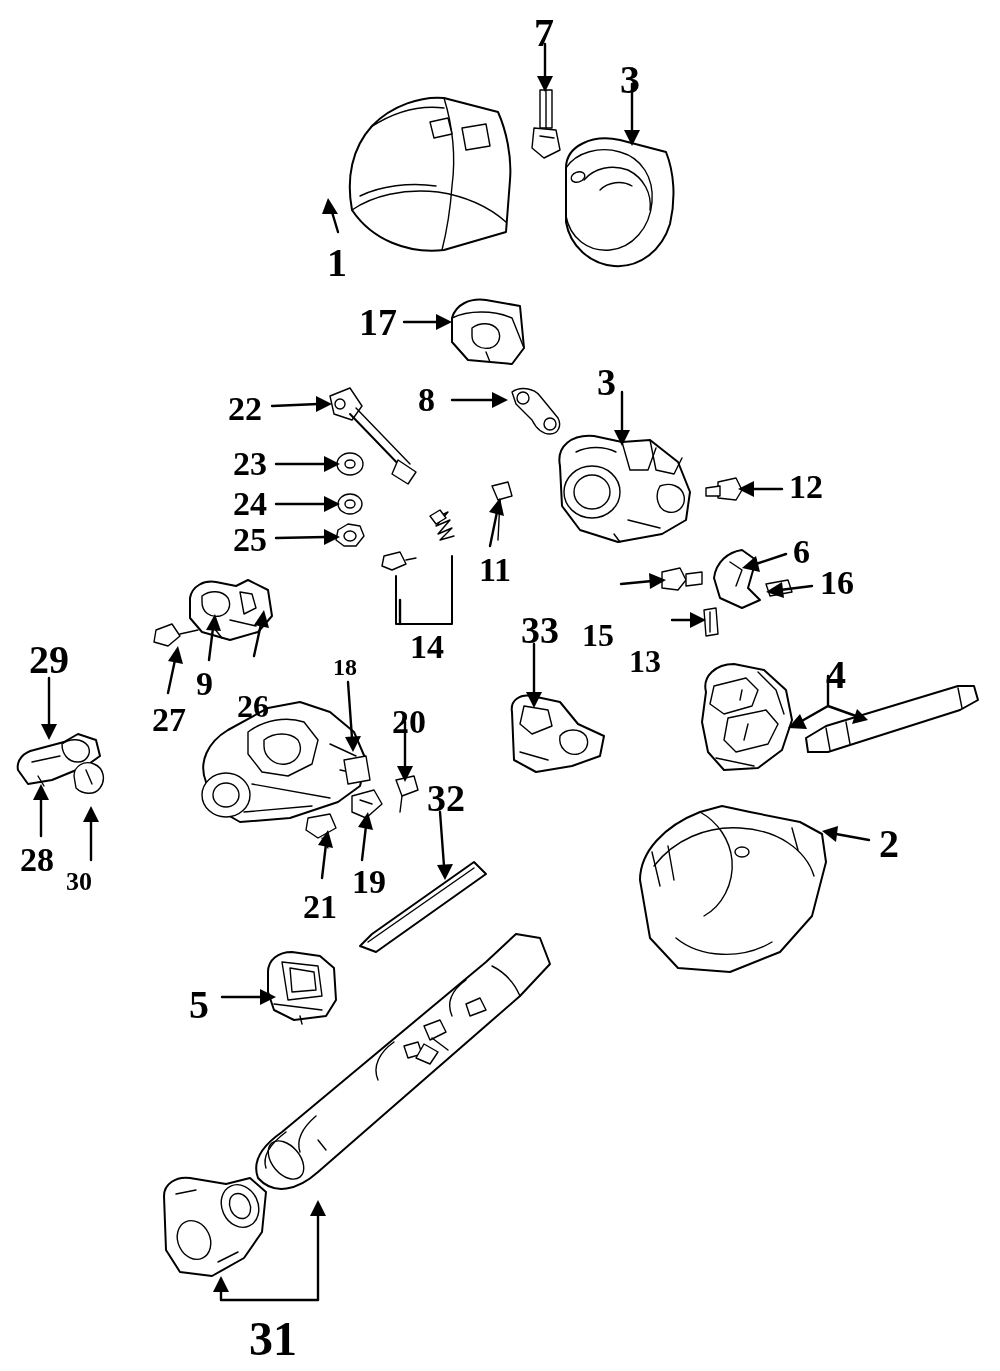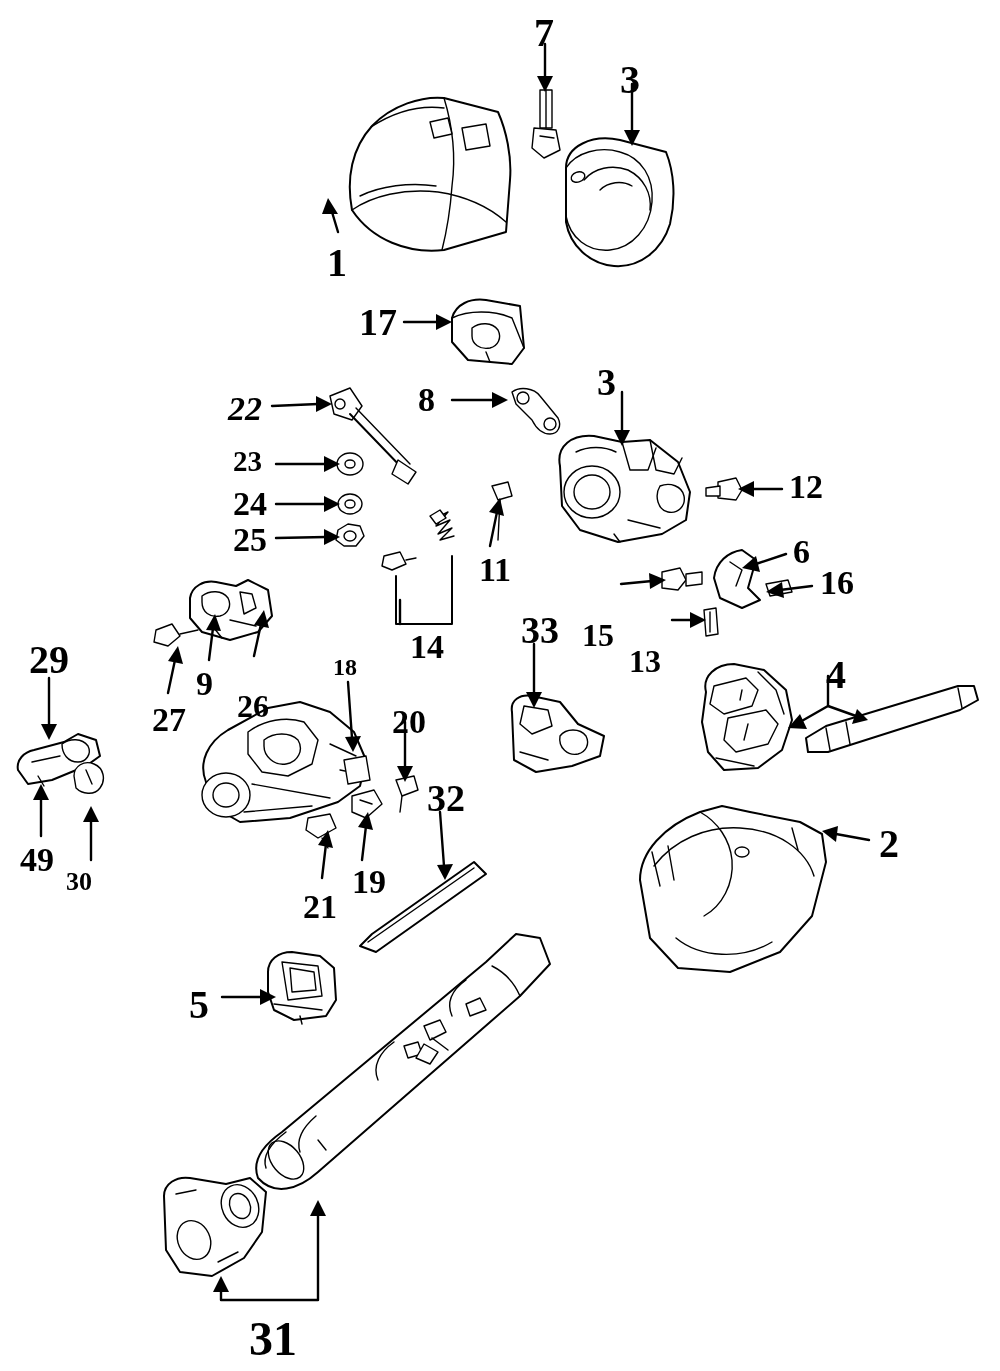--- a/index.html
+++ b/index.html
@@ -423,26 +423,26 @@
   <div class="callout" style="left:789px; top:470px; font-size:34px;">12</div>
   <div class="callout" style="left:629px; top:609px; font-size:32px;margin-top:36px;">13</div>
   <div class="callout" style="left:410px; top:630px; font-size:34px;text-align:center;">14</div>
   <div class="callout" style="left:582px; top:604px; font-size:32px;margin-top:15px;">15</div>
   <div class="callout" style="left:820px; top:566px; font-size:34px;">16</div>
   <div class="callout" style="left:359px; top:303px; font-size:38px;">17</div>
   <div class="callout" style="left:333px; top:655px; font-size:24px;">18</div>
   <div class="callout" style="left:352px; top:865px; font-size:34px;">19</div>
   <div class="callout" style="left:392px; top:705px; font-size:34px;">20</div>
   <div class="callout" style="left:303px; top:890px; font-size:34px;">21</div>
-  <div class="callout" style="left:228px; top:392px; font-size:34px;font-style:italic;">22</div>
-  <div class="callout" style="left:233px; top:447px; font-size:29px;">23</div>
+  <div class="callout" style="left:228px; top:392px; font-size:34px;">22</div>
+  <div class="callout" style="left:233px; top:447px; font-size:34px;">23</div>
   <div class="callout" style="left:233px; top:487px; font-size:34px;">24</div>
   <div class="callout" style="left:233px; top:523px; font-size:34px;">25</div>
   <div class="callout" style="left:237px; top:690px; font-size:32px;font-family:Liberation Serif, serif;">26</div>
   <div class="callout" style="left:152px; top:703px; font-size:34px;">27</div>
-  <div class="callout" style="left:20px; top:843px; font-size:34px;">49</div>
+  <div class="callout" style="left:20px; top:843px; font-size:34px;">28</div>
   <div class="callout" style="left:29px; top:640px; font-size:40px;">29</div>
   <div class="callout" style="left:66px; top:869px; font-size:26px;">30</div>
   <div class="callout" style="left:249px; top:1315px; font-size:48px;">31</div>
   <div class="callout" style="left:427px; top:779px; font-size:38px;">32</div>
   <div class="callout" style="left:521px; top:611px; font-size:38px;">33</div>
 
 </div>
 
 </body></html>

